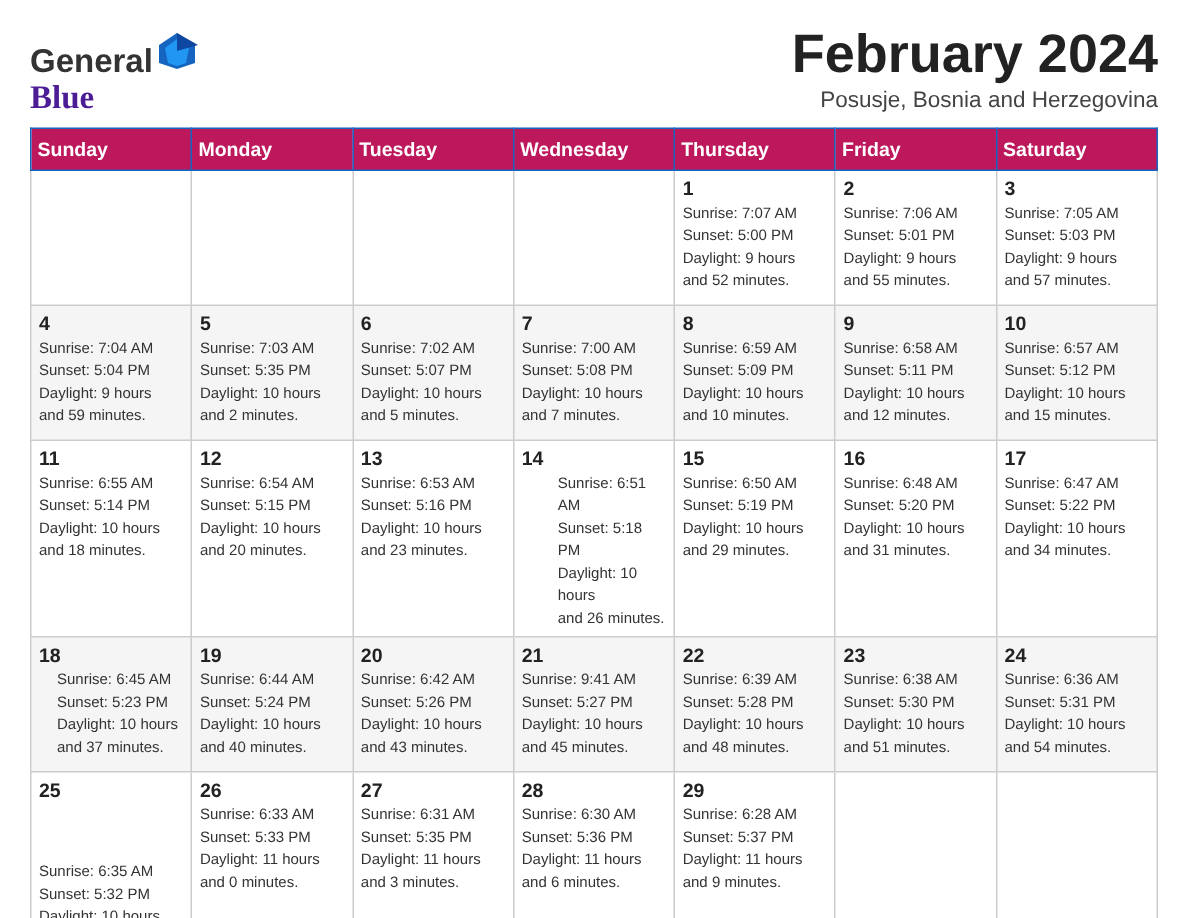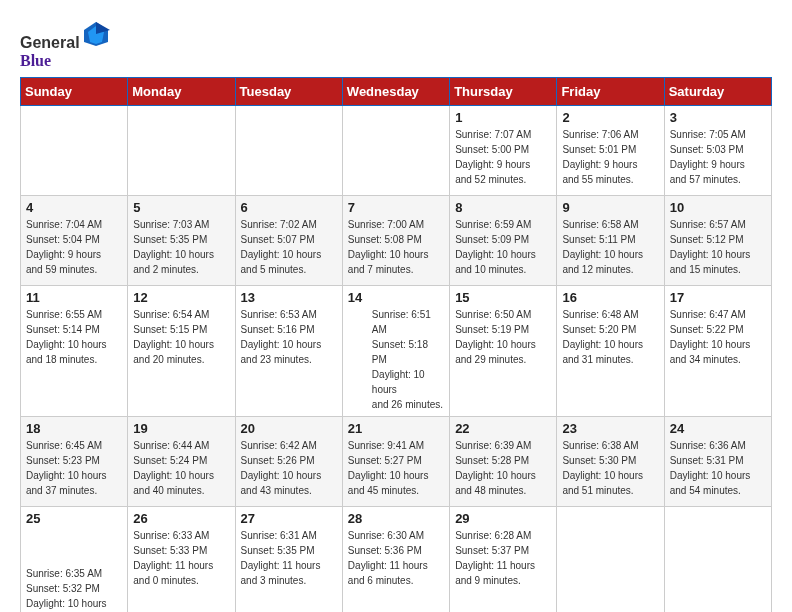--- a/index.html
+++ b/index.html
@@ -15,21 +15,21 @@
       justify-content: space-between;
       align-items: flex-start;
       margin-bottom: 8px;
     }
     .logo {
       display: flex;
       align-items: center;
       margin-top: 4px;
     }
     .logo-text {
-      font-size: 16px;
+      font-size: 22px;
       font-weight: bold;
       line-height: 1.1;
     }
     .logo-general { color: #333; }
     .logo-blue { color: #4c1d95; font-family: Liberation Serif, serif; }
     .logo-icon {
       width: 28px;
       height: 28px;
       margin-left: 2px;
     }
@@ -44,21 +44,21 @@
       font-size: 15px;
       color: #444;
       margin-top: 2px;
     }
     .calendar {
       width: 100%;
       border-collapse: collapse;
       font-size: 11.5px;
     }
     .calendar thead tr {
-      background-color: #b91c1c;
+      background-color: #be185d;
       color: #fff;
     }
     .calendar thead th {
       padding: 6px 4px;
       text-align: left;
       font-size: 13px;
       font-weight: bold;
       border: 1px solid #1565c0;
     }
     .calendar tbody tr {
@@ -105,20 +105,24 @@
             <polygon points="14,2 26,10 26,22 14,26 2,22 2,10" fill="#1565c0"></polygon>
             <polygon points="14,6 22,12 20,22 14,24 8,22 6,12" fill="#2196f3"></polygon>
             <polygon points="14,2 28,10 28,10 14,14" fill="#0d47a1"></polygon>
           </svg>
       </div>
       <div class="logo-text">
         <span class="logo-blue">Blue</span>
       </div>
     </div>
   </div>
+  <div class="title-area">
+    <div class="month-title">February 2024</div>
+    <div class="location">Posusje, Bosnia and Herzegovina</div>
+  </div>
 </div>
 
 <table class="calendar">
   <thead>
     <tr>
     <th>Sunday</th>
         <th>Monday</th>
         <th>Tuesday</th>
         <th>Wednesday</th>
         <th>Thursday</th>
@@ -252,21 +256,21 @@
           <span class="day-num">17</span>
           <div class="day-info" style="white-space: pre-line;">Sunrise: 6:47 AM
 Sunset: 5:22 PM
 Daylight: 10 hours
 and 34 minutes.</div>
         </td>
       </tr>
       <tr class="row-shaded">
         <td>
           <span class="day-num">18</span>
-          <div class="day-info" style="white-space: pre-line;">Sunrise: 6:45 AM
+          <div class="day-info" style="white-space: pre-line; margin-left: 12px;">Sunrise: 6:45 AM
 Sunset: 5:23 PM
 Daylight: 10 hours
 and 37 minutes.</div>
         </td>
         <td>
           <span class="day-num">19</span>
           <div class="day-info" style="white-space: pre-line;">Sunrise: 6:44 AM
 Sunset: 5:24 PM
 Daylight: 10 hours
 and 40 minutes.</div>

